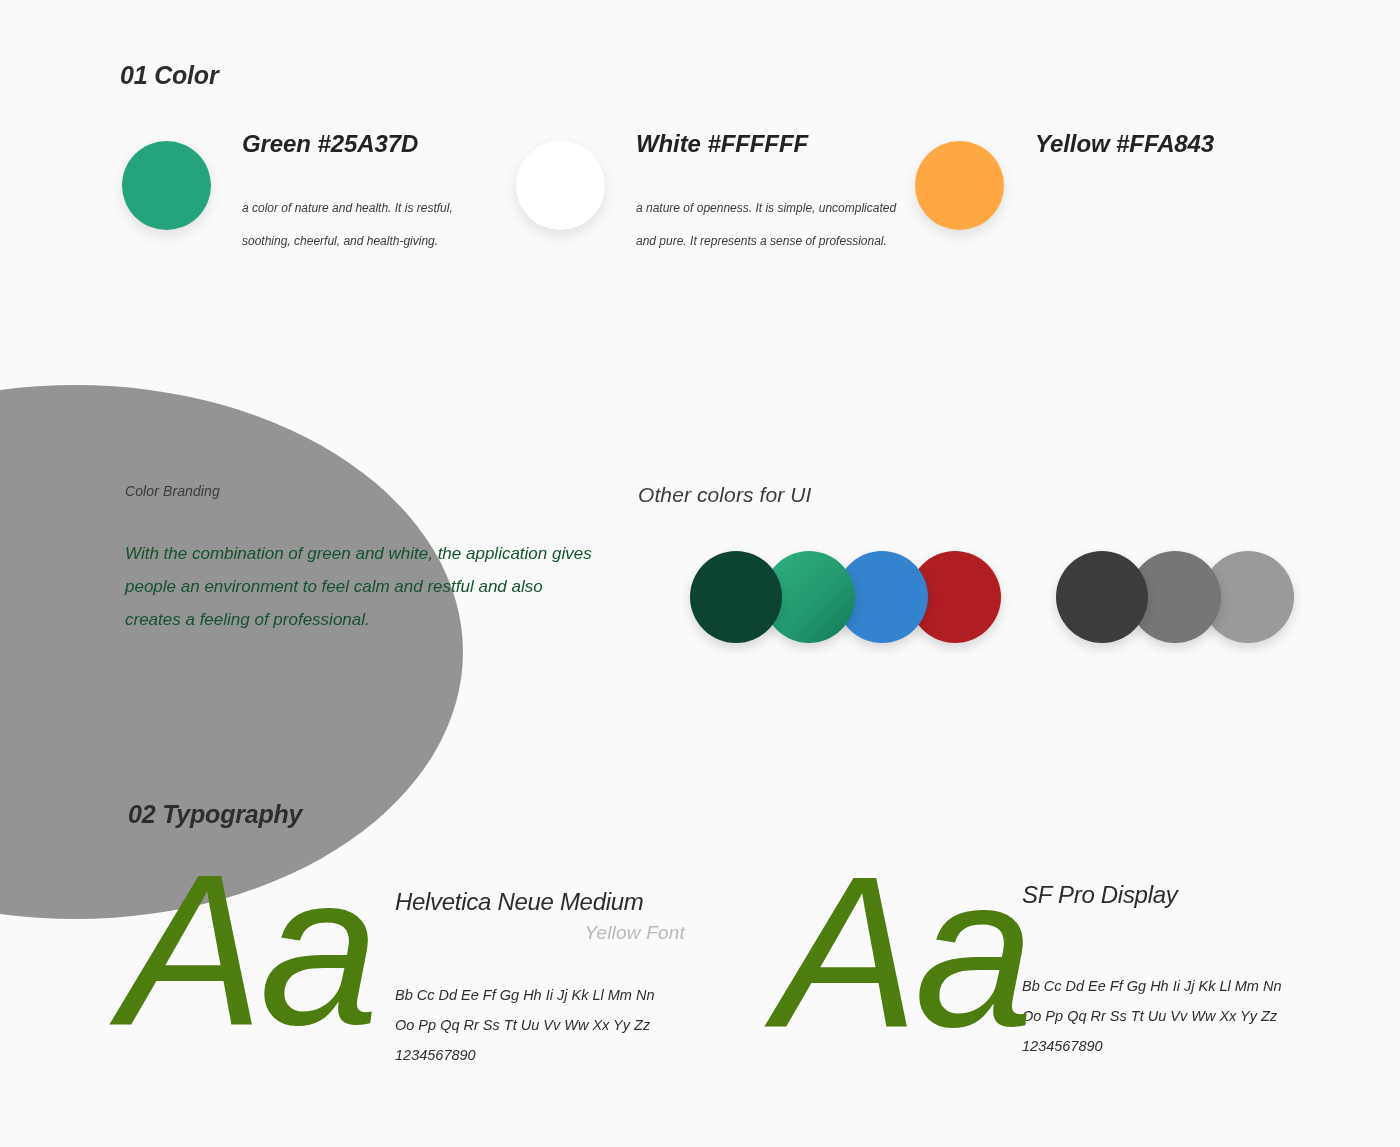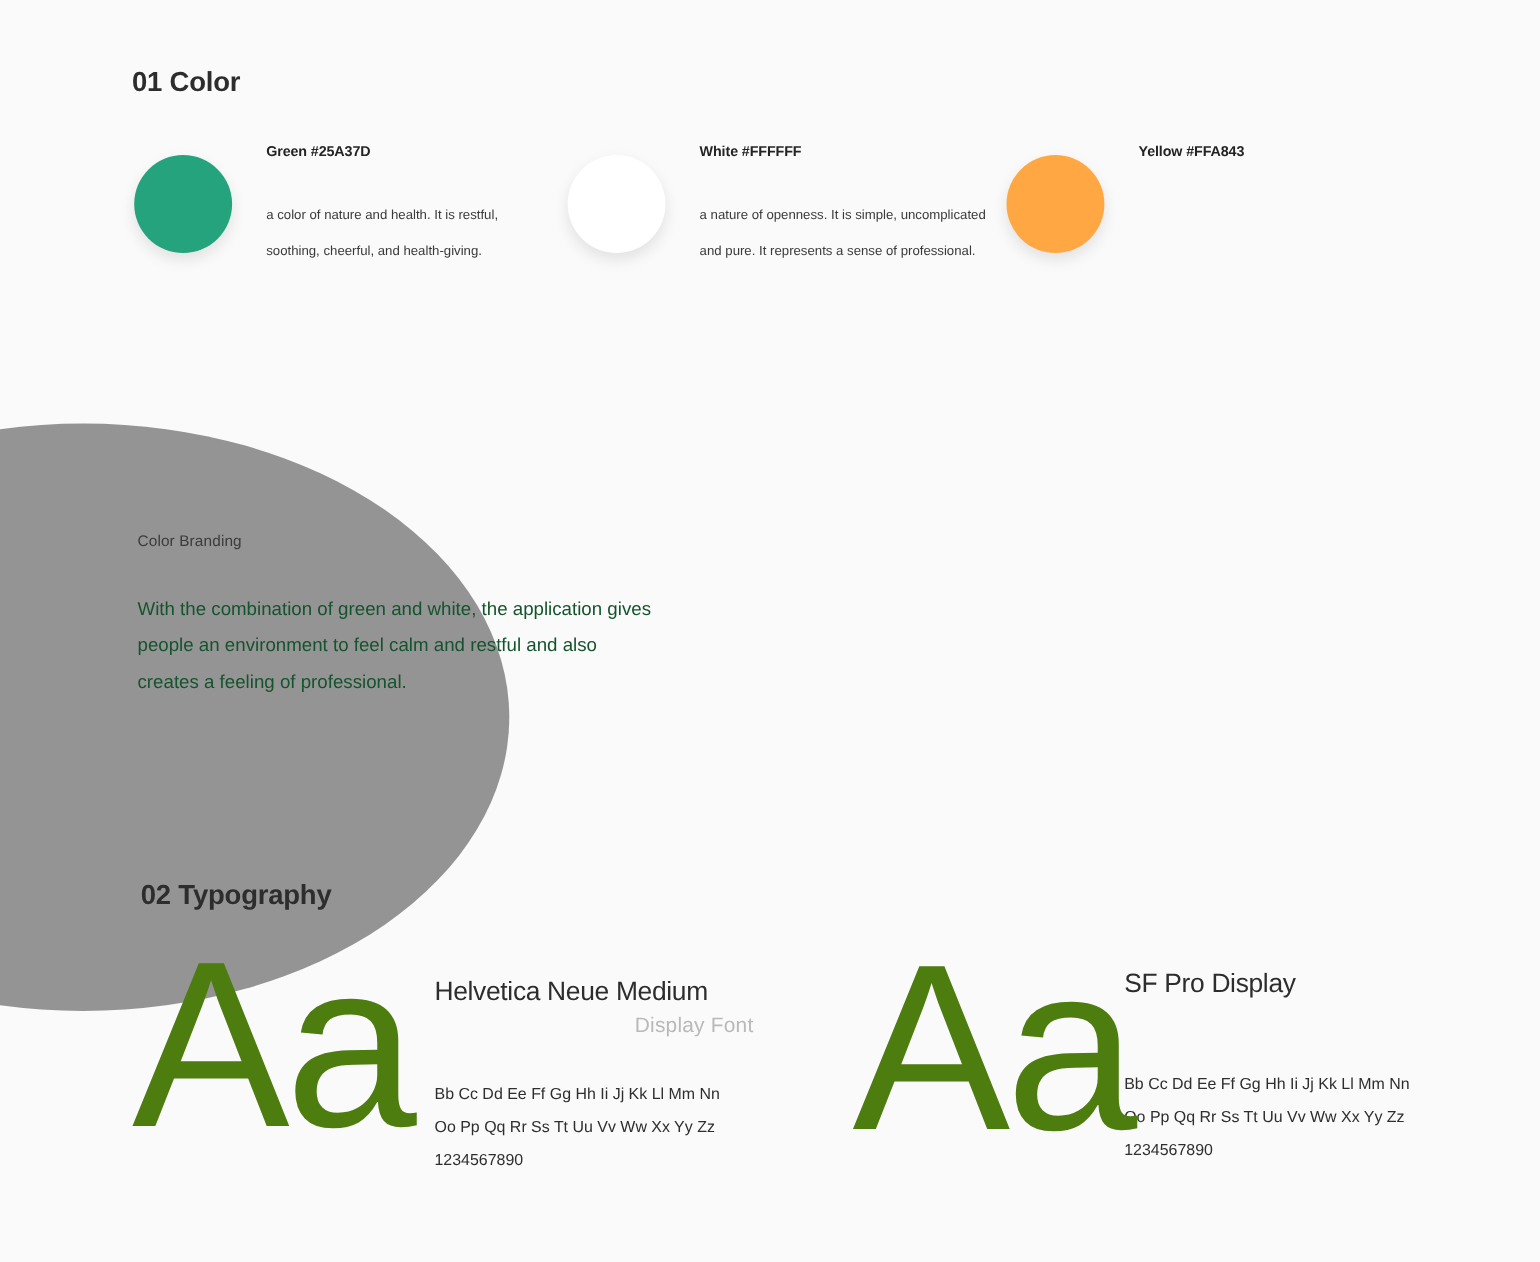--- a/index.html
+++ b/index.html
@@ -13,20 +13,21 @@
     background: #FAFAFA;
     font-family: "Liberation Sans", sans-serif;
     color: #2B2B2B;
     overflow: hidden;
   }
   .page {
     position: relative;
     width: 1400px;
     height: 1147px;
     background: #FAFAFA;
+    font-style: italic;
   }
 
   
   .section-heading {
     position: absolute;
     font-size: 25px;
     font-weight: bold;
     letter-spacing: -0.2px;
     color: #2D2D2D;
   }
@@ -58,21 +59,21 @@
     border-radius: 50%;
     box-shadow: 0 6px 14px rgba(0,0,0,0.10);
   }
   .swatch-text {
     position: absolute;
     left: 120px;
     top: 0;
     width: 262px;
   }
   .swatch-title {
-    font-size: 13px;
+    font-size: 24px;
     font-weight: bold;
     color: #232323;
     letter-spacing: -0.1px;
     margin: 0 0 34px 0;
     white-space: nowrap;
   }
   .swatch-desc {
     font-size: 12px;
     line-height: 33px;
     color: #3A3A3A;
@@ -228,28 +229,44 @@
 
   </div>
 
   <div id="branding-circle"></div>
 
   <div id="branding-block">
     <p id="branding-title">Color Branding</p>
     <p id="branding-body">With the combination of green and white, the application gives people an environment to feel calm and restful and also creates a feeling of professional.</p>
   </div>
 
+  <div id="other-colors">
+    <p id="other-colors-title">Other colors for UI</p>
+
+    <div class="dot-cluster" id="dot-cluster-accent">
+      <div class="cluster-dot" style="left:0px; background:#0C4332; z-index:4;"></div>
+      <div class="cluster-dot" style="left:73px; background:linear-gradient(135deg,#2FB281 0%,#23996F 55%,#147A57 100%); z-index:3;"></div>
+      <div class="cluster-dot" style="left:146px; background:#3383CE; z-index:2;"></div>
+      <div class="cluster-dot" style="left:219px; background:#B01E22; z-index:1;"></div>
+    </div>
+
+    <div class="dot-cluster" id="dot-cluster-neutral">
+      <div class="cluster-dot" style="left:0px; background:#3C3C3C; z-index:3;"></div>
+      <div class="cluster-dot" style="left:73px; background:#767676; z-index:2;"></div>
+      <div class="cluster-dot" style="left:146px; background:#9A9A9A; z-index:1;"></div>
+    </div>
+  </div>
 
   <h1 class="section-heading" id="heading-typo">02 Typography</h1>
 
   <div class="type-block" id="type-block-0">
     <div class="type-aa">Aa</div>
     <div class="type-info" id="type-info-0">
       <p class="type-name">Helvetica Neue Medium</p>
-      <p class="type-sub">Display Font</p>
+      <p class="type-sub">Yellow Font</p>
       <div class="type-spec">
         <div class="type-spec-line">Bb Cc Dd Ee Ff Gg Hh Ii Jj Kk Ll Mm Nn</div>
         <div class="type-spec-line">Oo Pp Qq Rr Ss Tt Uu Vv Ww Xx Yy Zz</div>
         <div class="type-spec-line">1234567890</div>
       </div>
     </div>
   </div>
 
   <div class="type-block" id="type-block-1">
     <div class="type-aa">Aa</div>

